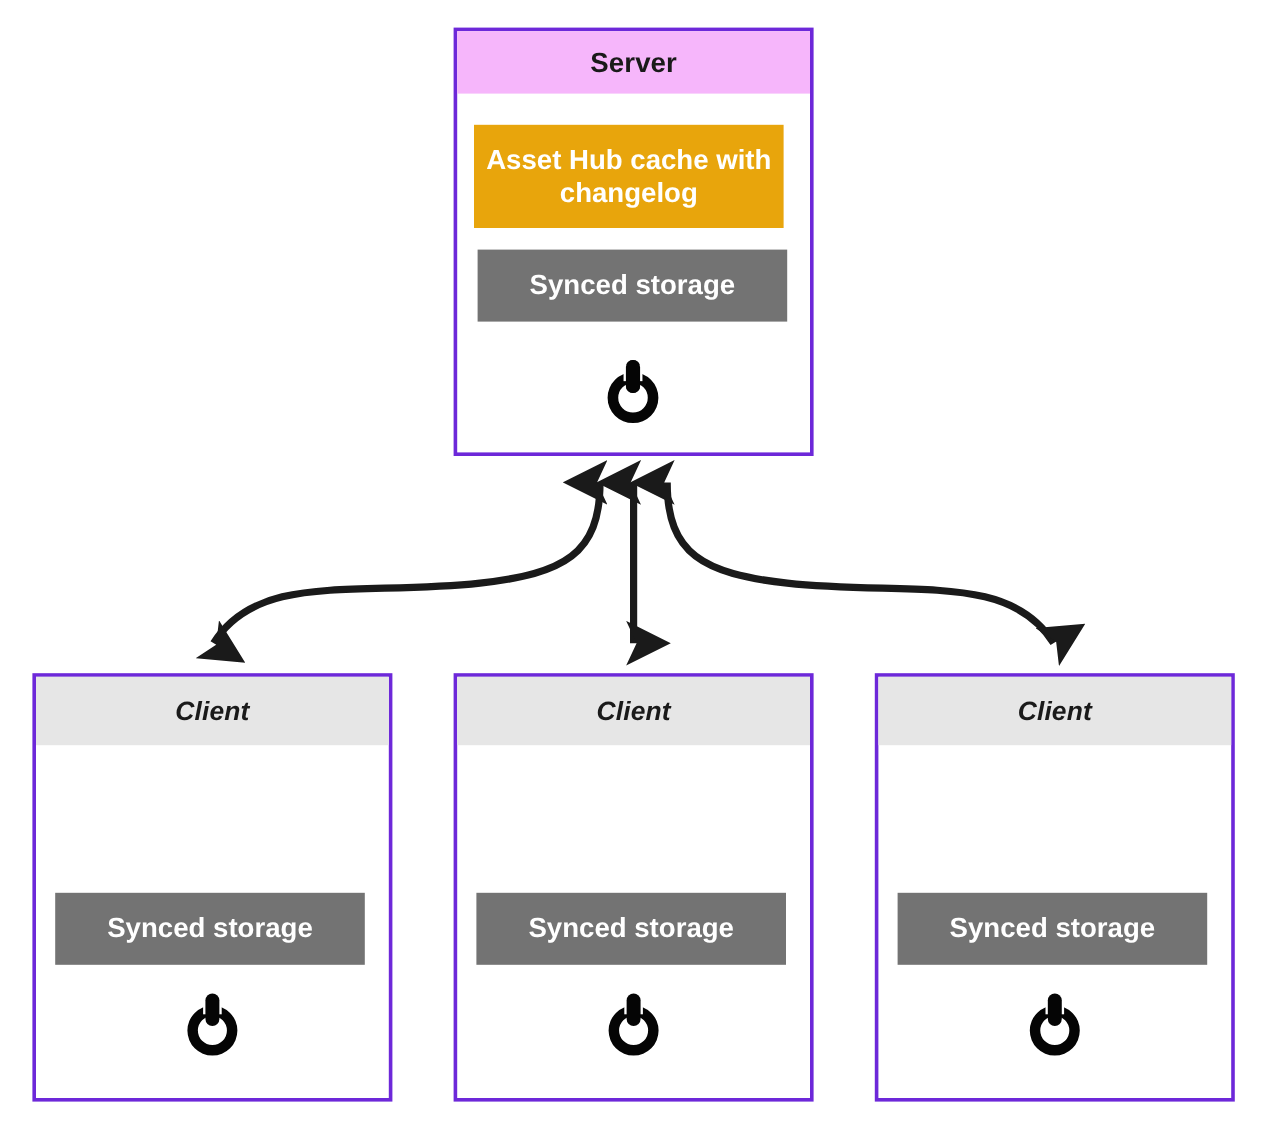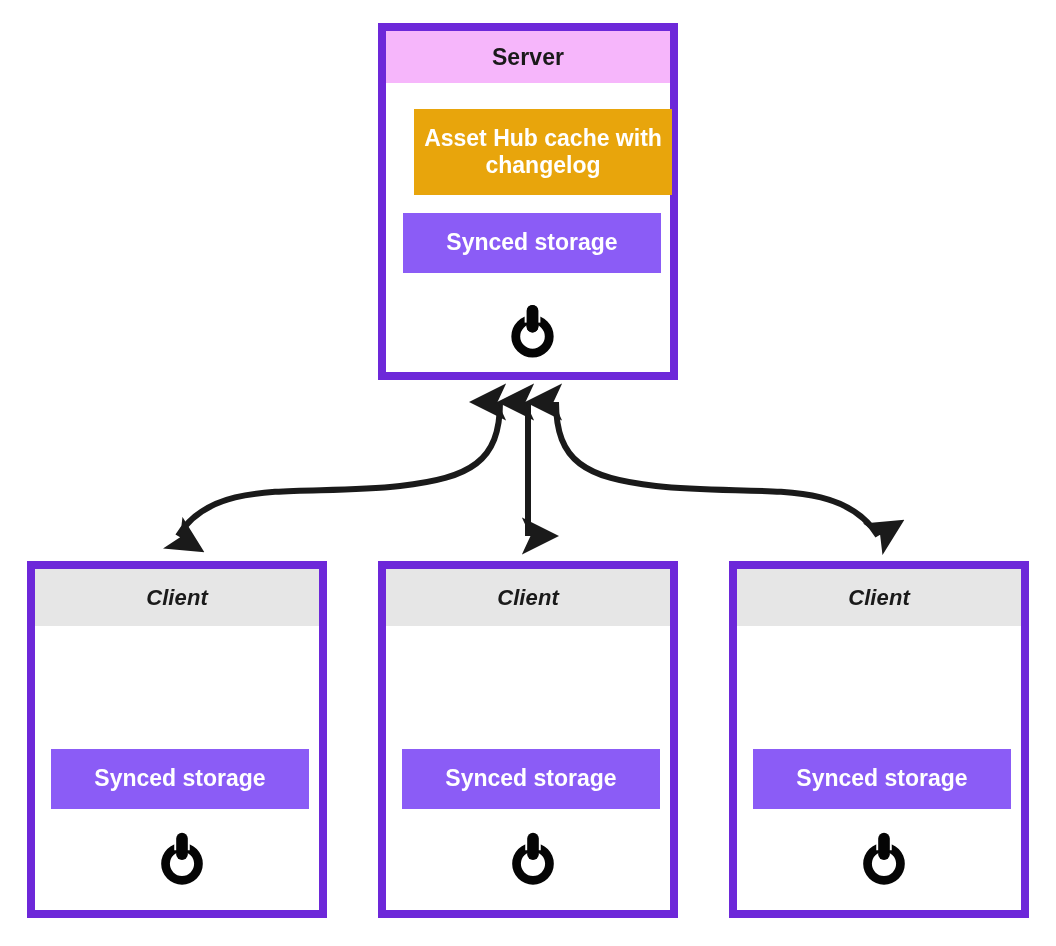--- a/index.html
+++ b/index.html
@@ -14,21 +14,21 @@
     position: relative;
     width: 1056px;
     height: 946px;
     background: #ffffff;
     overflow: hidden;
   }
   .node-box {
     position: absolute;
     box-sizing: border-box;
     background: #ffffff;
-    border: 8px solid #6d28d9;
+    border: 3px solid #6d28d9;
   }
   .node-header {
     position: absolute;
     left: 0;
     top: 0;
     right: 0;
     display: flex;
     align-items: center;
     justify-content: center;
     font-weight: bold;
@@ -55,21 +55,21 @@
     text-align: center;
     font-weight: bold;
     color: #ffffff;
     line-height: 1.18;
   }
   .chip-cache {
     background: #e8a50c;
     font-size: 23px;
   }
   .chip-storage {
-    background: #8b5cf6;
+    background: #737373;
     font-size: 23px;
   }
   .power-icon {
     position: absolute;
     display: block;
   }
   .arrows {
     position: absolute;
     left: 0;
     top: 0;
@@ -96,21 +96,21 @@
     <path d="M 500 402 C 500 462 470 478 400 486 C 300 497 215 476 178 536" fill="none" stroke="#1a1a1a" stroke-width="6" stroke-linecap="butt" marker-start="url(#ah-up)" marker-end="url(#ah-dn)"></path>
 
     <path d="M 528 402 L 528 536" fill="none" stroke="#1a1a1a" stroke-width="6" stroke-linecap="butt" marker-start="url(#ah-up)" marker-end="url(#ah-dn)"></path>
 
     <path d="M 556 402 C 556 462 586 478 656 486 C 756 497 841 476 878 536" fill="none" stroke="#1a1a1a" stroke-width="6" stroke-linecap="butt" marker-start="url(#ah-up)" marker-end="url(#ah-dn)"></path>
   </svg>
 
   <div class="node-box" style="left:378px; top:23px; width:300px; height:357px;">
     <div class="node-header server-header">Server</div>
 
-    <div class="chip chip-cache" style="left:28px; top:78px; width:258px; height:86px;">
+    <div class="chip chip-cache" style="left:14px; top:78px; width:258px; height:86px;">
       <span>Asset Hub cache with changelog</span>
     </div>
 
     <div class="chip chip-storage" style="left:17px; top:182px; width:258px; height:60px;">
       <span>Synced storage</span>
     </div>
 
     <svg class="power-icon" style="left:115px; top:268px;" width="63" height="63" viewBox="0 0 64 64">
       <path d="M32 6 a6 6 0 0 1 6 6 v16 a6 6 0 0 1 -12 0 v-16 a6 6 0 0 1 6 -6 z" fill="#050505"></path>
       <path d="M32 16.5 a21.5 21.5 0 1 0 0 43 a21.5 21.5 0 0 0 0 -43 z

